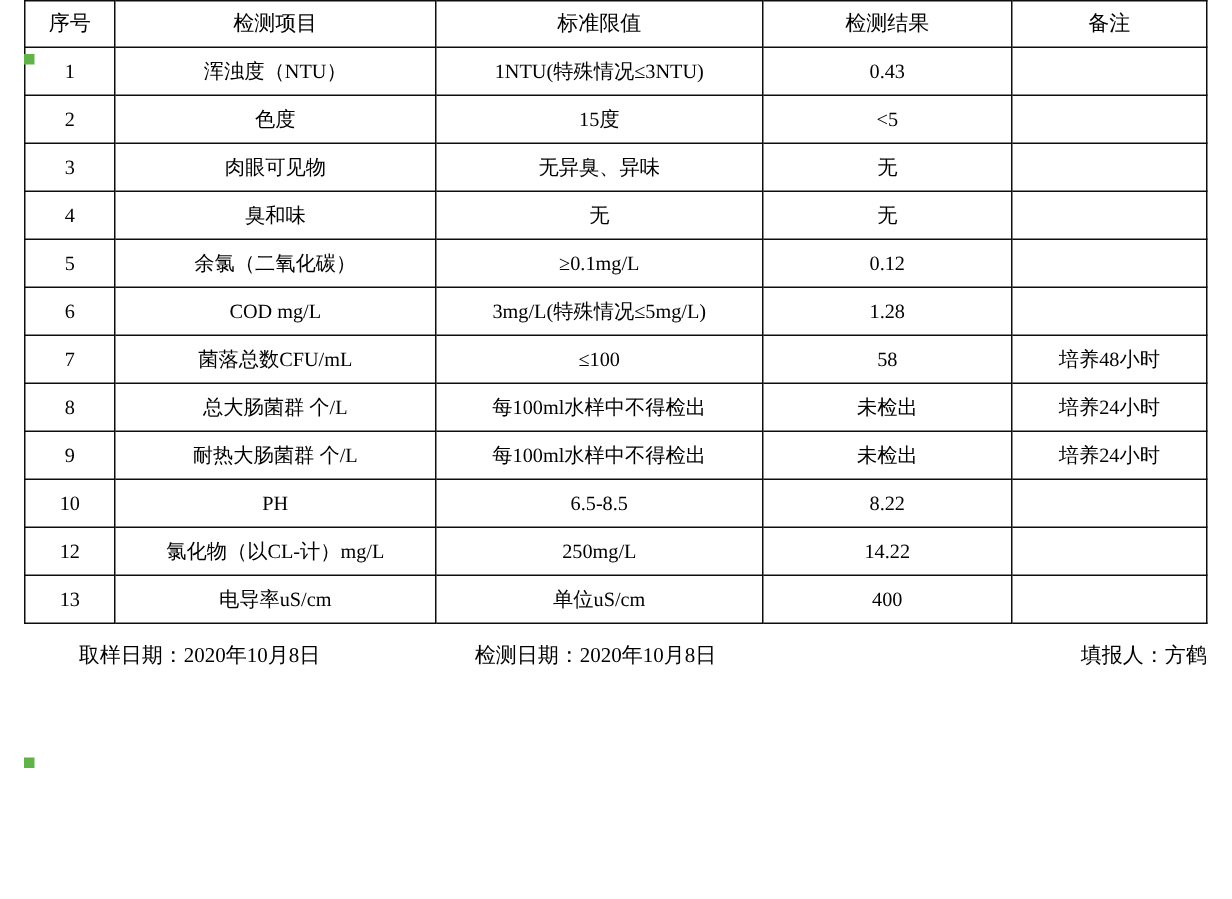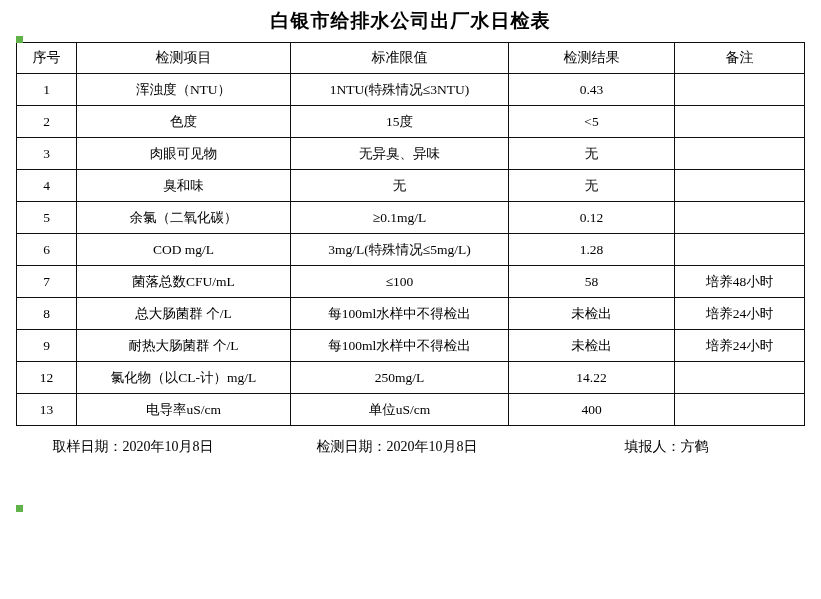--- a/index.html
+++ b/index.html
@@ -60,39 +60,38 @@
   .footer {
     width: 788px;
     margin: 0 auto;
     margin-top: 12px;
     display: flex;
     font-size: 14px;
     font-family: "Liberation Serif", serif;
   }
   .footer .f1 { width: 300px; padding-left: 36px; box-sizing: border-box;}
   .footer .f2 { width: 290px; }
-  .footer .f3 { width: 198px; text-align: left; padding-left: 18px; box-sizing: border-box;}
+  .footer .f3 { width: 198px; text-align: right; padding-left: 18px; box-sizing: border-box;}
   .mark-tl, .mark-bl, .mark-tr, .mark-br {
     position: absolute;
     width: 7px;
     height: 7px;
     background: #62b24a;
   }
   .mark-tl { left: 16px; top: 36px; }
   .mark-bl { left: 16px; top: 505px; }
 </style>
 </head>
 <body>
 
 <div class="page">
 
   <div class="mark-tl"></div>
   <div class="mark-bl"></div>
 
-  <div class="doc-title">白银市给排水公司出厂水日检表</div>
 
   <table class="report">
     <colgroup>
       <col class="c0">
         <col class="c1">
         <col class="c2">
         <col class="c3">
         <col class="c4">
     </colgroup>
     <thead>
@@ -162,20 +161,27 @@
         <td>培养24小时</td>
       </tr>
       <tr>
         <td>9</td>
         <td>耐热大肠菌群 个/L</td>
         <td>每100ml水样中不得检出</td>
         <td>未检出</td>
         <td>培养24小时</td>
       </tr>
       <tr>
+        <td>10</td>
+        <td>PH</td>
+        <td>6.5-8.5</td>
+        <td>8.22</td>
+        <td></td>
+      </tr>
+      <tr>
         <td>12</td>
         <td>氯化物（以CL-计）mg/L</td>
         <td>250mg/L</td>
         <td>14.22</td>
         <td></td>
       </tr>
       <tr>
         <td>13</td>
         <td>电导率uS/cm</td>
         <td>单位uS/cm</td>

